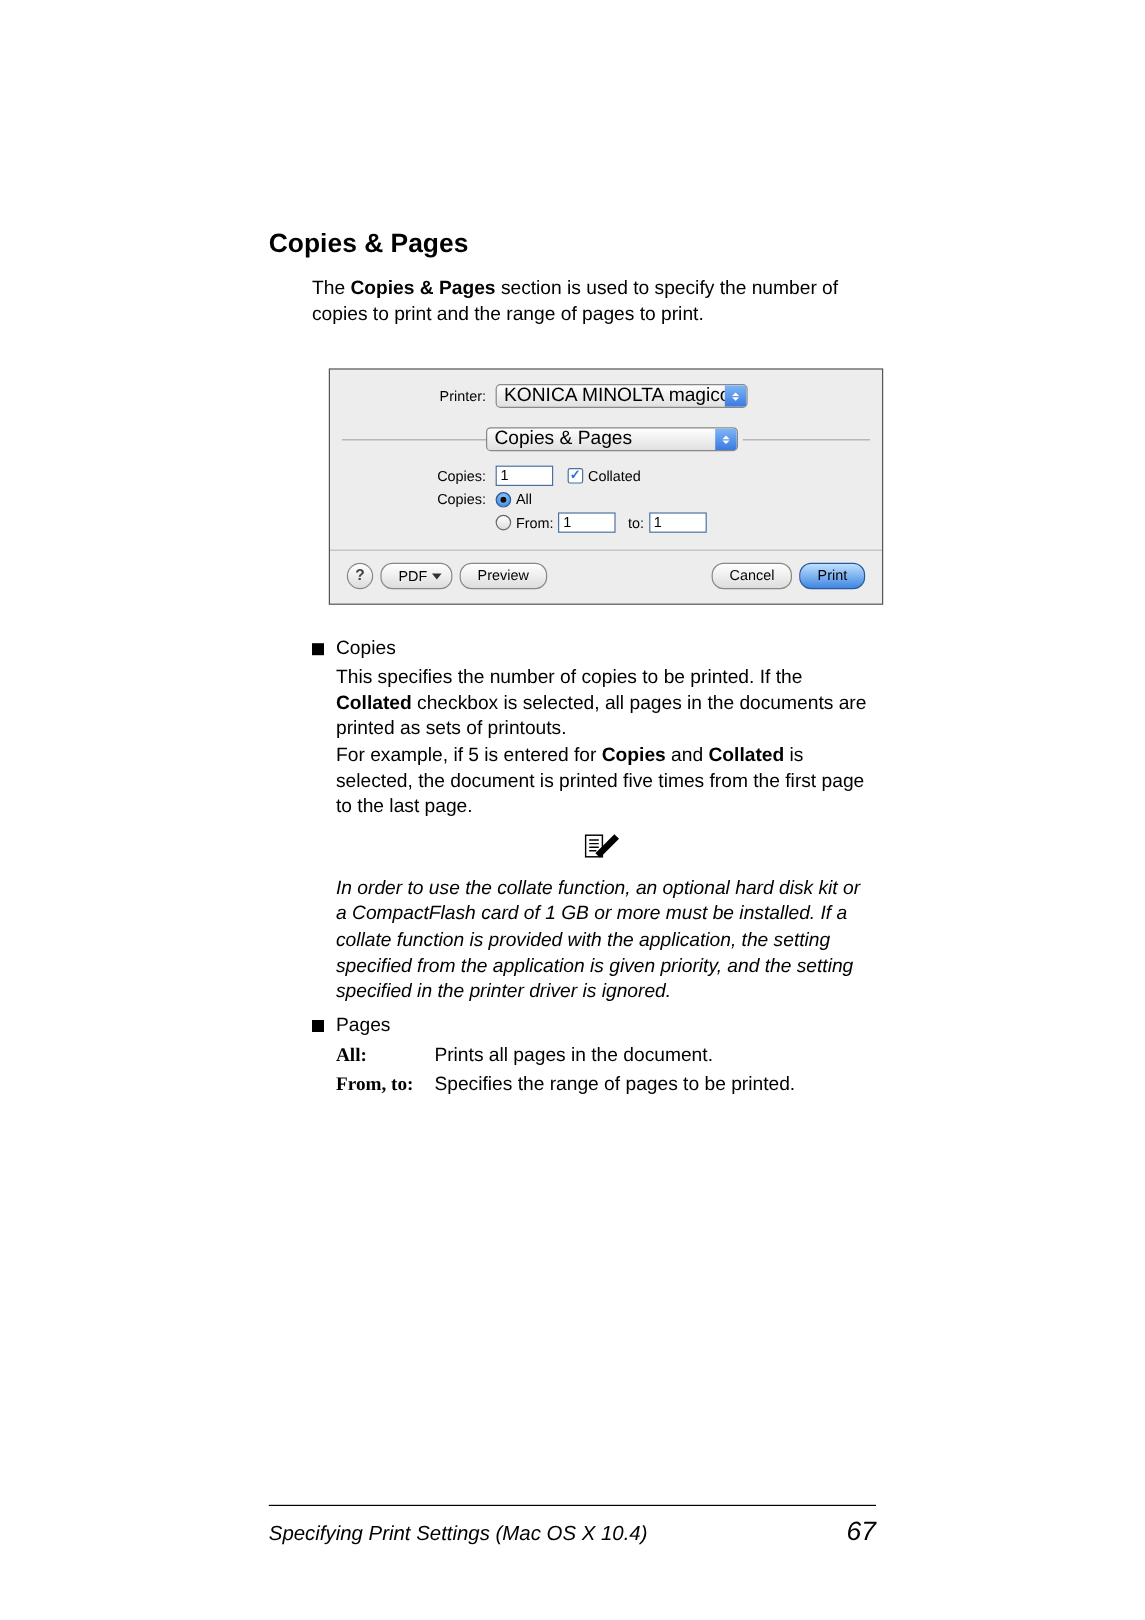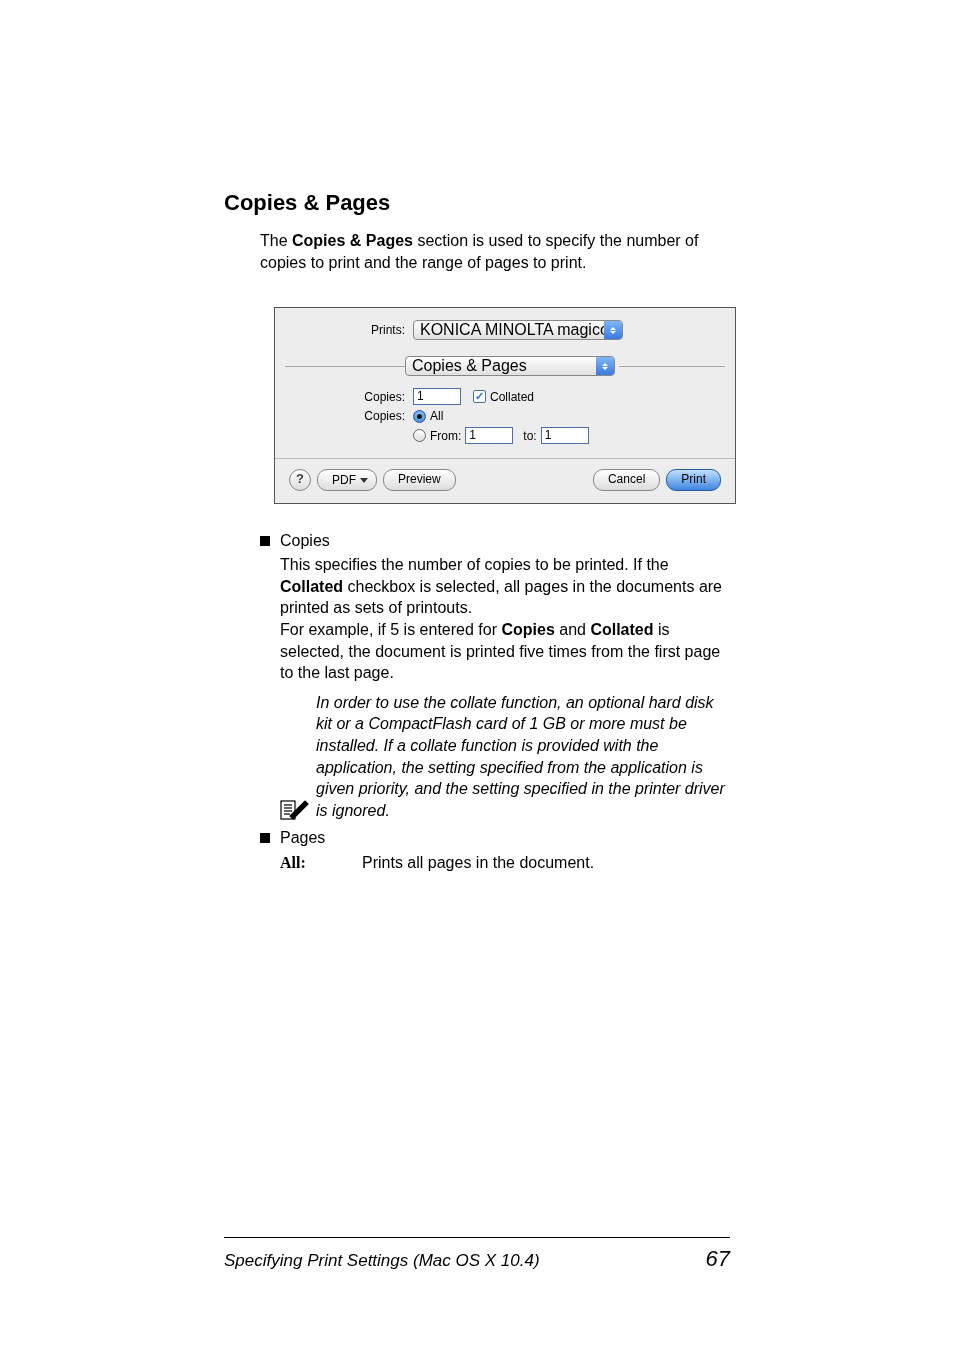--- a/index.html
+++ b/index.html
@@ -212,24 +212,25 @@
   .bullet-row .sq { width: 10px; height: 10px; background:#000; margin-right: 10px; margin-top: 4px; flex:0 0 10px;}
   .bullet-row .bt { font-size: 16px; }
   .bullet-body {
     padding-left: 20px;
     font-size: 16px;
     line-height: 1.35;
     margin-bottom: 8px;
   }
   .note-row {
     display:flex;
-    align-items:flex-end;
+    align-items:center;
     padding-left: 20px;
     margin-top: 6px;
     margin-bottom: 8px;
+    flex-direction: column;
   }
   .note-icon {
     width: 36px;
     flex: 0 0 36px;
     padding-top: 2px;
   }
   .note-icon svg { display:block; }
   .note-text {
     font-style: italic;
     font-size: 16px;
@@ -237,21 +238,21 @@
   }
   .def-table { padding-left: 20px; }
   .def-row { display:flex; font-size:16px; line-height:1.5; }
   .def-row .term { width: 82px; font-weight: bold; font-family: Liberation Serif, serif; }
   .def-row .def { flex:1; }
 
   .footer {
     position: absolute;
     left: 224px;
     right: 224px;
-    bottom: 78px;
+    bottom: 61px;
     border-top: 1px solid #000;
     padding-top: 8px;
     display: flex;
     justify-content: space-between;
     align-items: baseline;
     text-align: right;
   }
   .footer .ft-left { font-style: italic; font-size: 17px; }
   .footer .ft-right { font-style: italic; font-size: 22px; }
   b { font-weight: bold; }
@@ -264,21 +265,21 @@
     <h2 class="section-title">Copies &amp; Pages</h2>
 
     <p class="intro">
       <span>The </span><b>Copies &amp; Pages</b><span> section is used to specify the number of copies to print and the range of pages to print.</span>
     </p>
 
     <div class="dialog-wrap">
       <div class="dialog">
         <div class="dlg-top">
           <div class="dlg-row">
-            <div class="lab">Prints:</div>
+            <div class="lab">Printer:</div>
             <div class="aqua-select">
               <div class="sel-text">KONICA MINOLTA magicolor ...</div>
               <div class="sel-arrow">
                   <div class="up"></div>
                   <div class="dn"></div>
                 </div>
             </div>
           </div>
         </div>
         <div class="dlg-sep">
@@ -363,20 +364,24 @@
 
       <div class="bullet-row">
         <div class="sq"></div>
         <div class="bt">Pages</div>
       </div>
       <div class="def-table">
         <div class="def-row">
           <div class="term"><b>All</b><span>:</span></div>
           <div class="def">Prints all pages in the document.</div>
         </div>
+        <div class="def-row">
+          <div class="term"><b>From, to</b><span>:</span></div>
+          <div class="def">Specifies the range of pages to be printed.</div>
+        </div>
       </div>
     </div>
 
   </div>
 
   <div class="footer">
     <div class="ft-left">Specifying Print Settings (Mac OS X 10.4)</div>
     <div class="ft-right">67</div>
   </div>
 </div>

